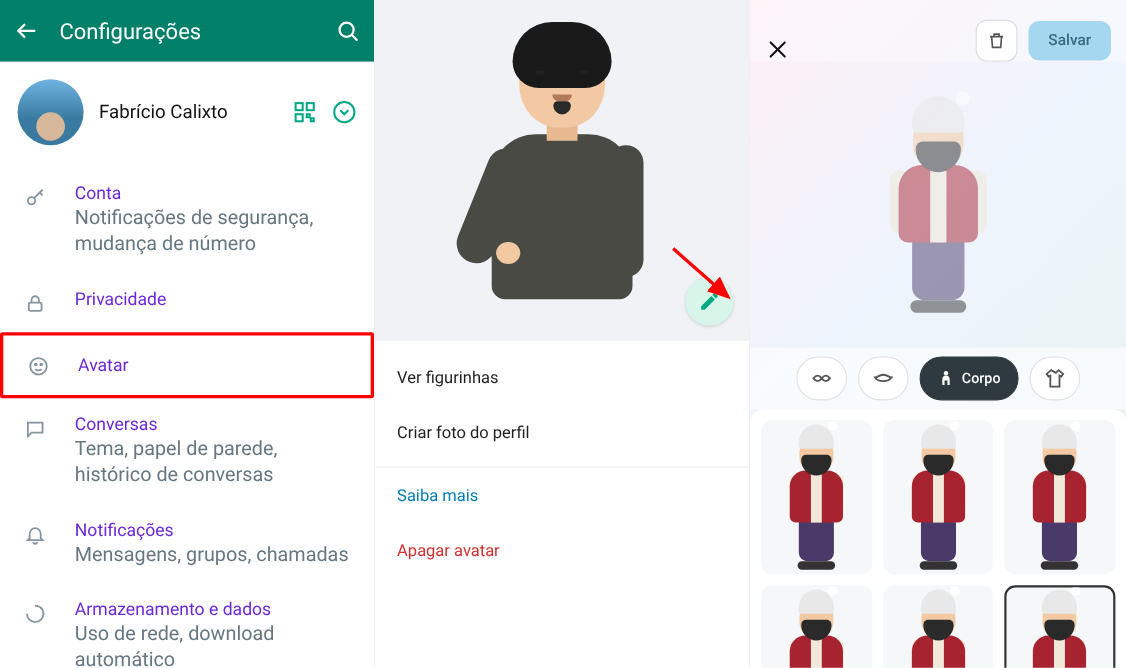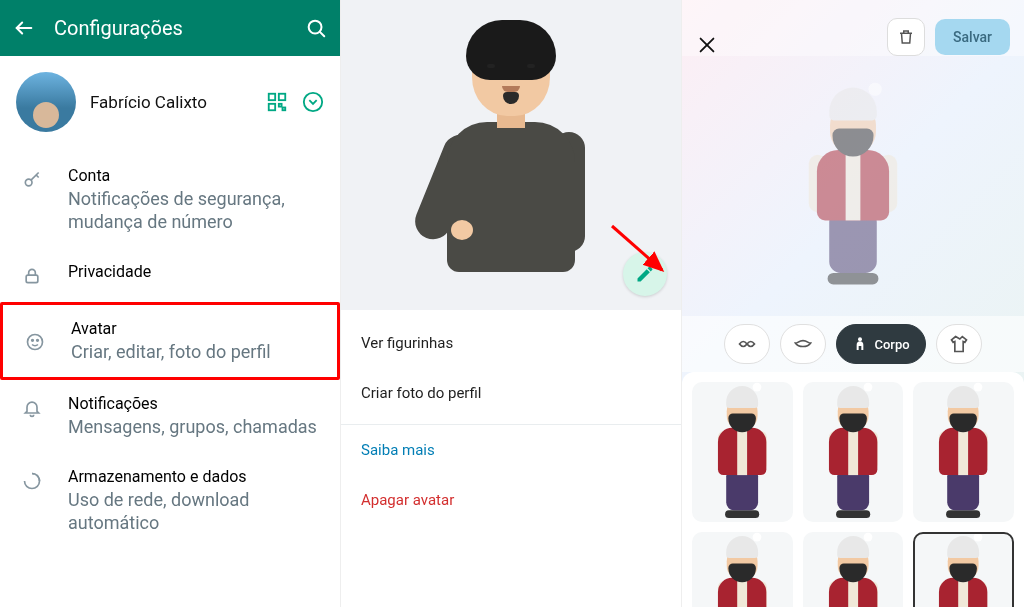--- a/index.html
+++ b/index.html
@@ -102,21 +102,21 @@
       display: flex;
       align-items: center;
       justify-content: center;
       margin-top: 2px;
     }
     .settings-text {
       flex: 1;
     }
     .settings-title {
       font-size: 16px;
-      color: #000000;
+      color: #6d28d9;
     }
     .settings-desc {
       font-size: 18px;
       color: #667781;
       margin-top: 2px;
       line-height: 1.3;
     }
     .highlighted {
       border: 3px solid #ff0000;
       border-radius: 2px;
@@ -580,24 +580,34 @@
       <div class="settings-icon">
         <svg width="20" height="20" viewBox="0 0 24 24" fill="none" stroke="#8696a0" stroke-width="2">
             <circle cx="12" cy="12" r="9"></circle>
             <circle cx="9" cy="10" r="1" fill="#8696a0"></circle>
             <circle cx="15" cy="10" r="1" fill="#8696a0"></circle>
             <path d="M8.5 15c1 1 2.2 1.5 3.5 1.5s2.5-.5 3.5-1.5"></path>
           </svg>
       </div>
       <div class="settings-text">
         <div class="settings-title">Avatar</div>
-        <div class="settings-desc">Criar, editar, foto do perfil</div>
-      </div>
-    </div>
-
+      </div>
+    </div>
+
+    <div class="settings-item">
+      <div class="settings-icon">
+        <svg width="20" height="20" viewBox="0 0 24 24" fill="none" stroke="#8696a0" stroke-width="2">
+            <path d="M4 5h16v11H8l-4 4z"></path>
+          </svg>
+      </div>
+      <div class="settings-text">
+        <div class="settings-title">Conversas</div>
+        <div class="settings-desc">Tema, papel de parede, histórico de conversas</div>
+      </div>
+    </div>
 
     <div class="settings-item">
       <div class="settings-icon">
         <svg width="20" height="20" viewBox="0 0 24 24" fill="none" stroke="#8696a0" stroke-width="2">
             <path d="M6 16V11a6 6 0 1 1 12 0v5l2 2H4z"></path>
             <path d="M10 20a2 2 0 0 0 4 0"></path>
           </svg>
       </div>
       <div class="settings-text">
         <div class="settings-title">Notificações</div>

